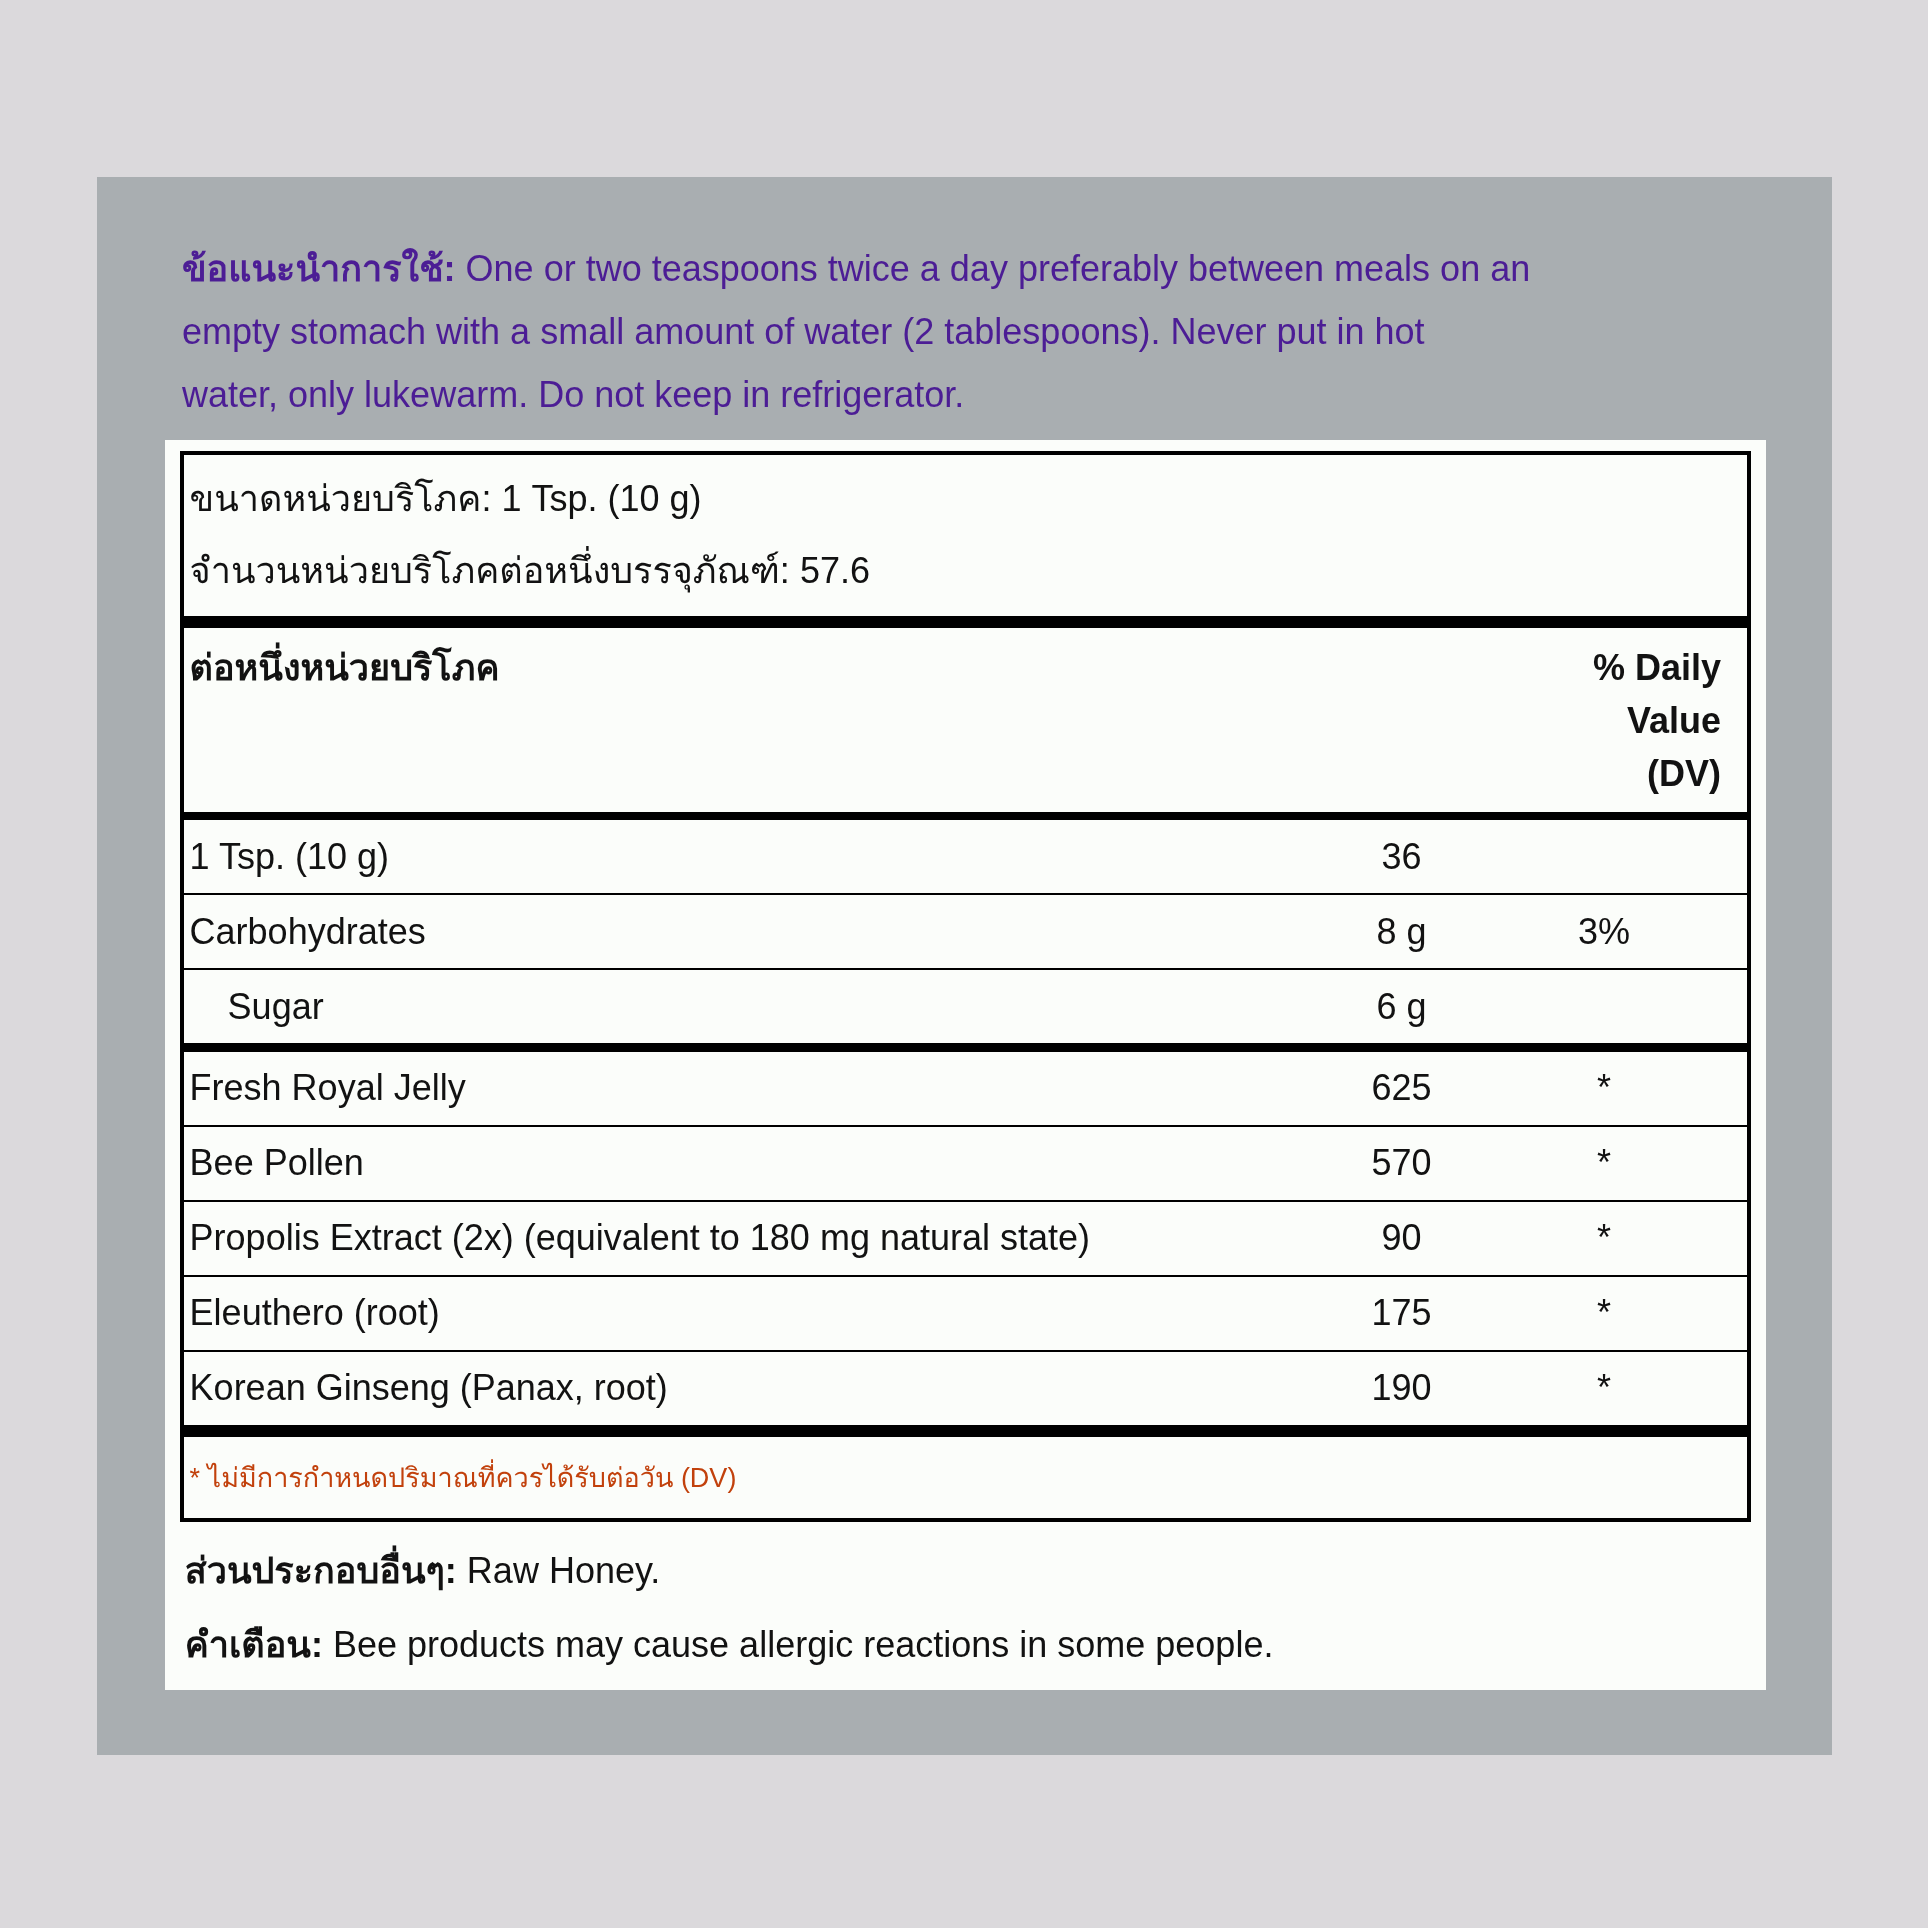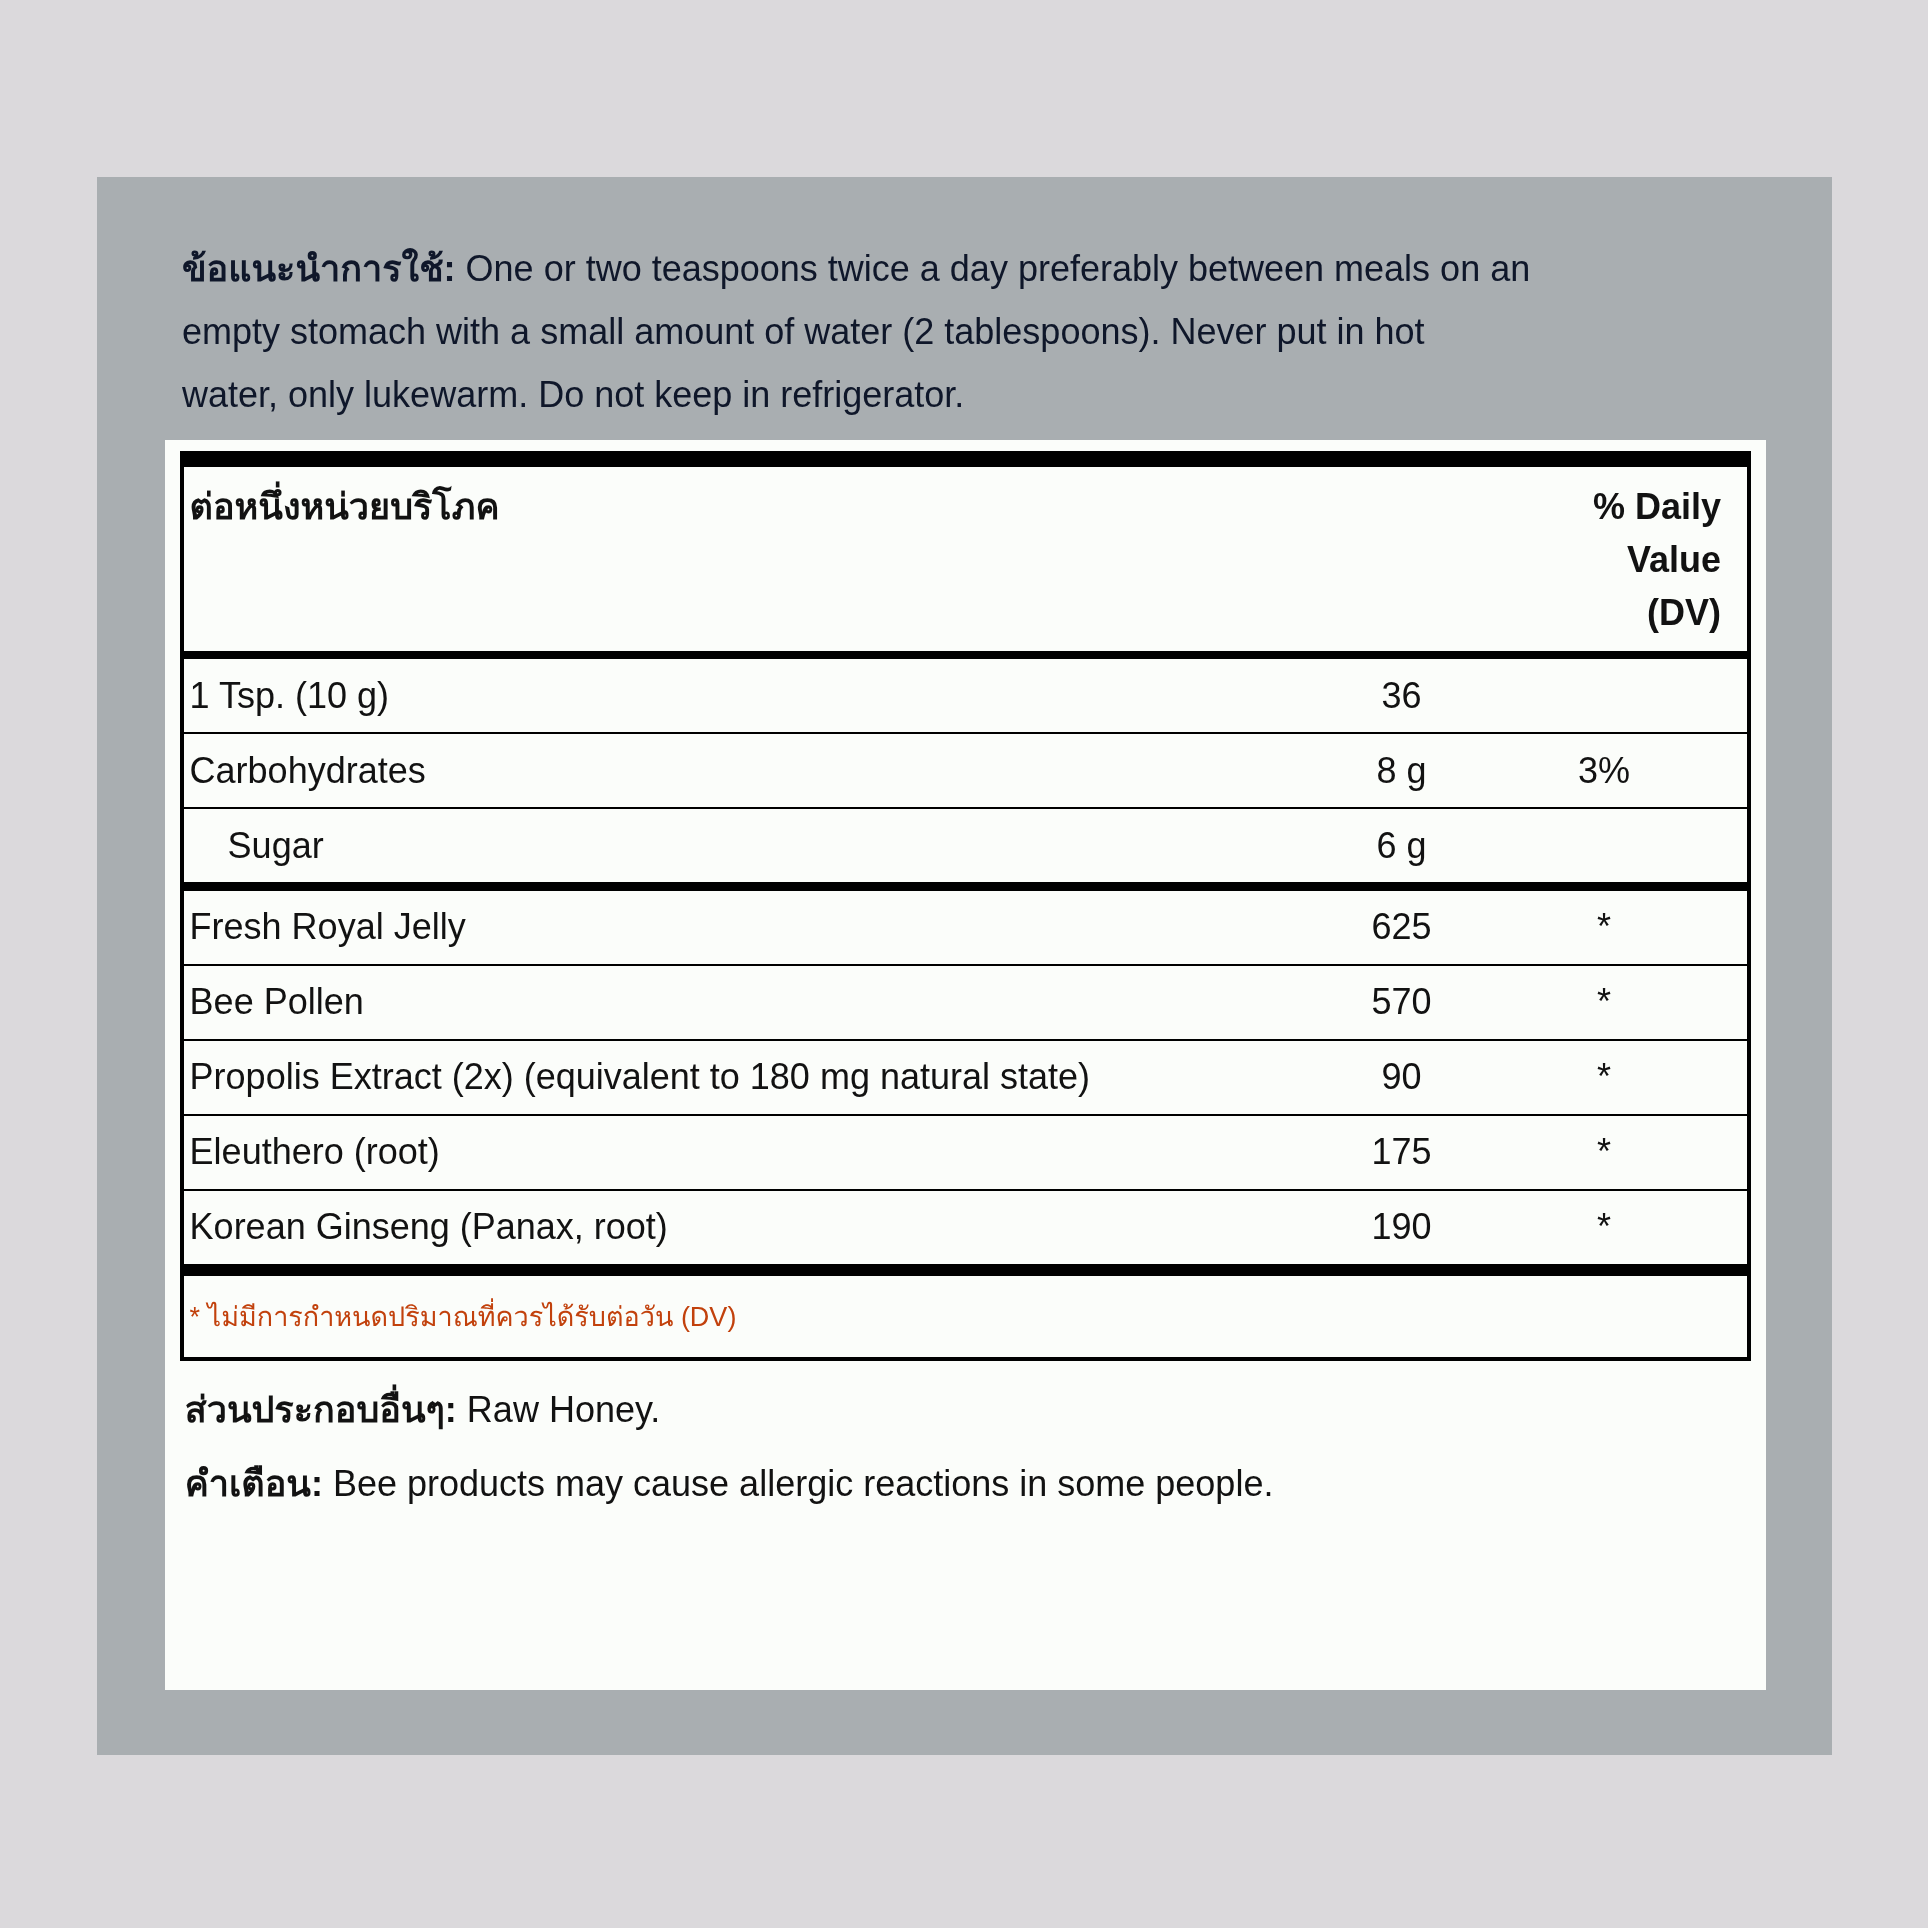--- a/index.html
+++ b/index.html
@@ -22,21 +22,21 @@
     background:#a9aeb1;
   }
   
   .instructions{
     position:absolute;
     left:85px;top:60px;
     width:1563px;
     margin:0;
     font-size:36px;
     line-height:63px;
-    color:#0f172a;
+    color:#4c1d95;
   }
   .instructions strong{font-weight:bold;}
   .instructions .line{display:block;}
   
   .label-box{
     position:absolute;
     left:68px;top:263px;
     width:1601px;height:1250px;
     background:#fbfdfa;
     box-sizing:border-box;
@@ -98,20 +98,24 @@
 
     <p class="instructions">
       <span class="line"><strong>ข้อแนะนำการใช้:</strong> <span>One or two teaspoons twice a day preferably between meals on an</span></span>
       <span class="line">empty stomach with a small amount of water (2 tablespoons). Never put in hot</span>
       <span class="line">water, only lukewarm. Do not keep in refrigerator.</span>
     </p>
 
     <div class="label-box">
       <div class="facts-table">
 
+        <div class="serving">
+          <div><span>ขนาดหน่วยบริโภค:</span> <span>1 Tsp. (10 g)</span></div>
+          <div><span>จำนวนหน่วยบริโภคต่อหนึ่งบรรจุภัณฑ์:</span> <span>57.6</span></div>
+        </div>
 
         <div class="bar thick"></div>
 
         <div class="facts-header">
           <div class="left">
             <div>ต่อหนึ่งหน่วยบริโภค</div>
           </div>
           <div class="right">
             <div>% Daily</div>
             <div>Value</div>

